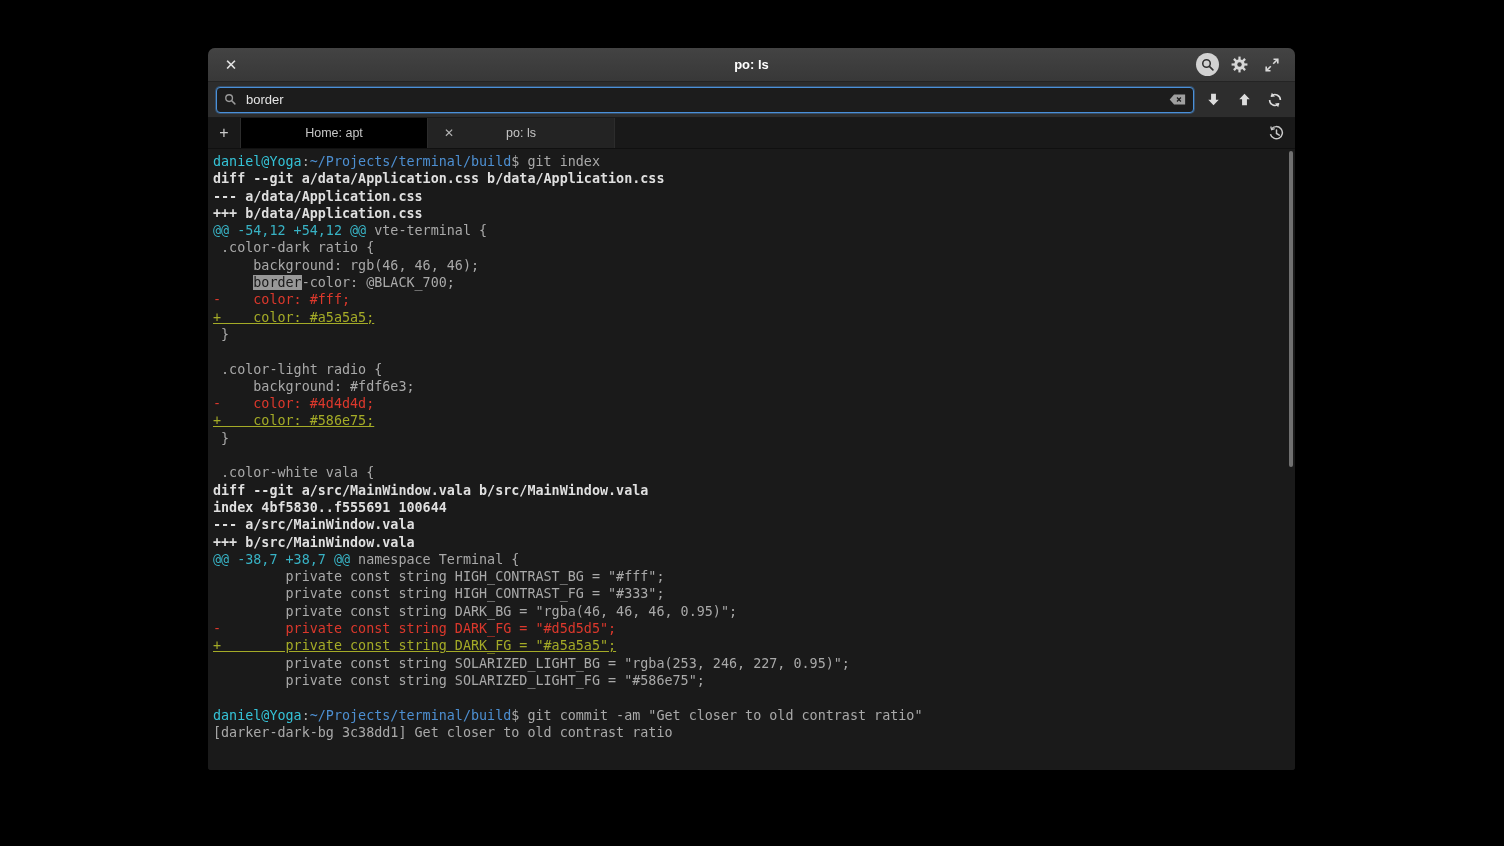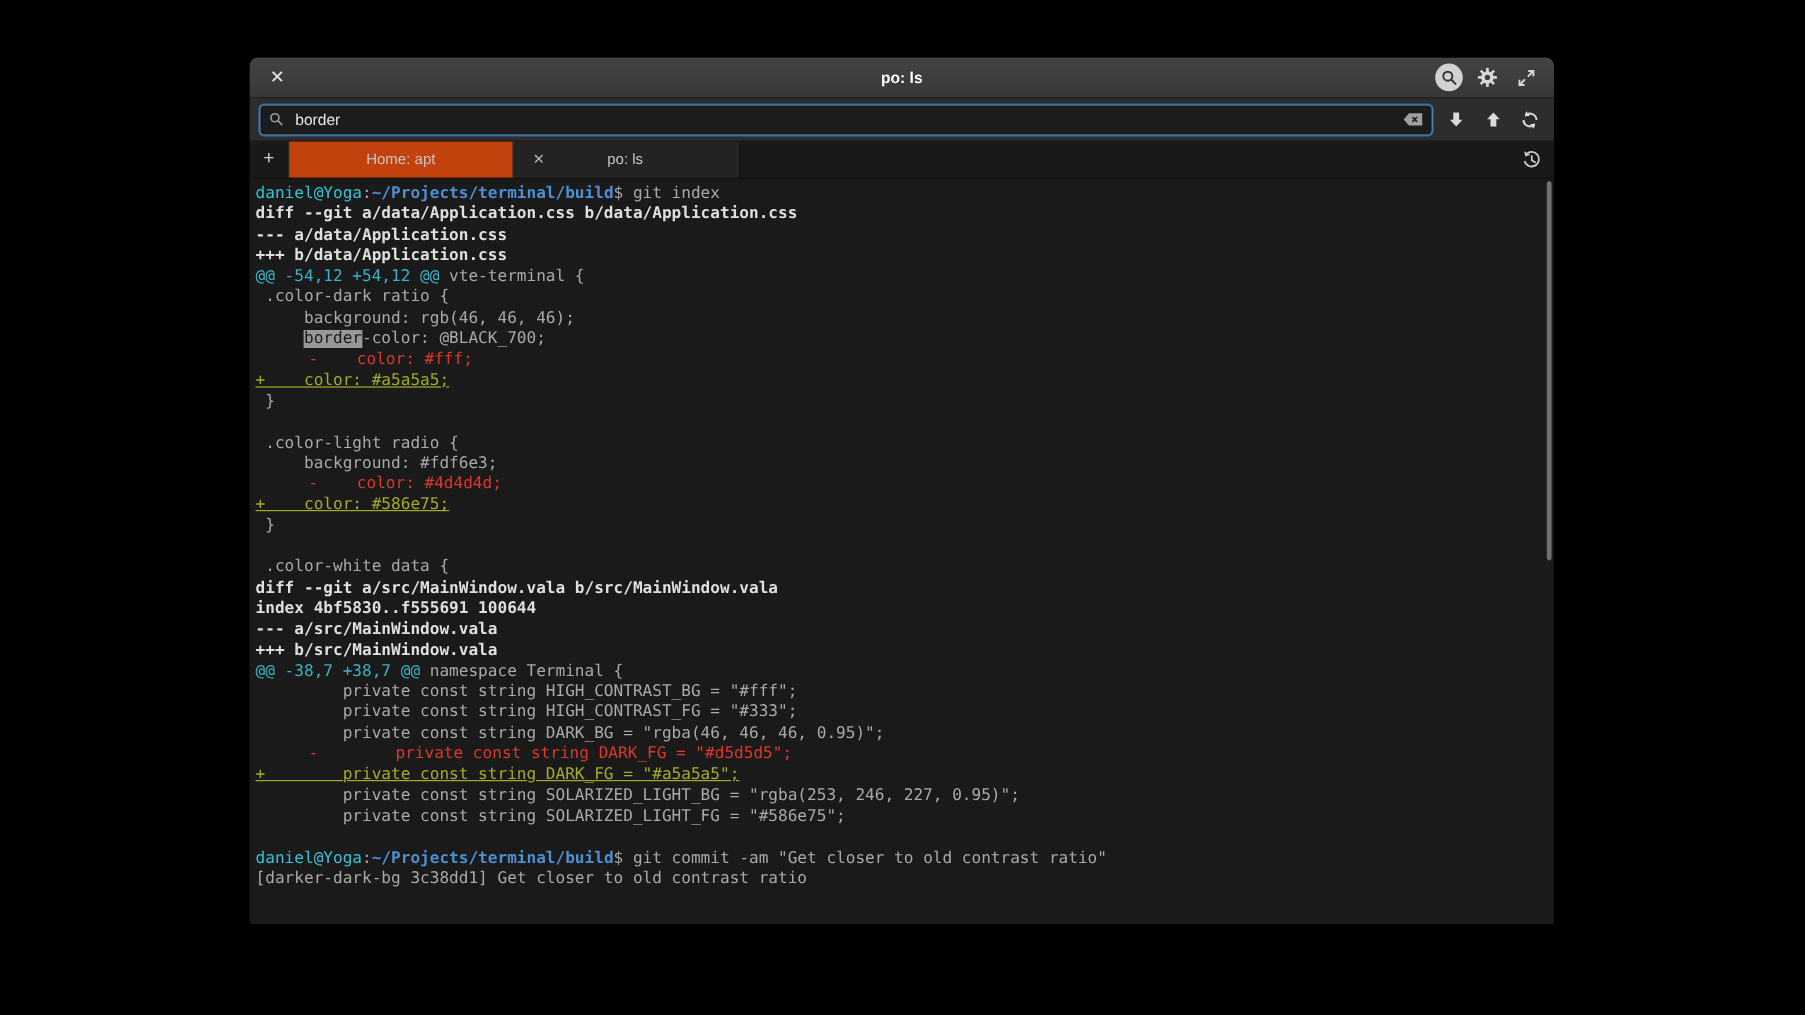--- a/index.html
+++ b/index.html
@@ -47,41 +47,41 @@
   
   .tabbar{
     height:30px;flex:0 0 30px;background:var(--tabbar_bg,#191919);
     border-bottom:1px solid #101010;display:flex;align-items:stretch;
   }
   .new-tab-btn{width:33px;color:#cccccc;font-size:16px;border-right:1px solid #2c2c2c;}
   .tab{
     width:186px;display:flex;align-items:center;justify-content:center;
     font-size:12.5px;color:#c6c6c6;position:relative;border-right:1px solid #2c2c2c;
   }
-  .tab.inactive{background:#c2410c;}
+  .tab.inactive{background:#000000;}
   .tab.active{background:#232323;}
   .tab-close{
     position:absolute;left:10px;top:0;bottom:0;color:#b3b3b3;font-size:12px;
     background:transparent;border:none;display:flex;align-items:center;
   }
   .history-btn{margin-left:auto;width:38px;}
   
   .terminal{
     flex:1;position:relative;overflow:hidden;background:var(--terminal_bg,#1a1a1a);
     padding:4px 10px 0 5px;
     font-family:"DejaVu Sans Mono","Liberation Mono",monospace;
     font-size:13.4px;line-height:17.3px;color:var(--terminal_fg,#a9a9a9);
   }
   .term-line{white-space:pre;height:17.3px;}
   .seg-plain{color:var(--terminal_fg,#a9a9a9);}
   .seg-user{color:var(--prompt_user,#35c3d7);font-weight:normal;}
-  .seg-path{color:var(--prompt_path,#4d8fd1);font-weight:bold;text-align:center;}
+  .seg-path{color:var(--prompt_path,#4d8fd1);font-weight:normal;text-align:center;}
   .seg-bold{color:var(--bold_fg,#dfdfdf);font-weight:bold;}
   .seg-hunk{color:var(--hunk,#38b2c4);text-align:center;}
-  .seg-removed{color:var(--removed,#dc382c);margin-left:44px;}
+  .seg-removed{color:var(--removed,#dc382c);}
   .seg-added{color:var(--added,#a4ab27);text-decoration:underline;}
   .seg-match{background:var(--match_bg,#989898);color:var(--match_fg,#1a1a1a);}
   .scroll-thumb{
     position:absolute;right:2px;top:2px;width:4px;height:316px;
     background:#707070;border-radius:2px;
   }
 </style>
 </head>
 <body>
 
@@ -207,21 +207,21 @@
         <div class="term-line"><span class="seg-removed">-    color: #fff;</span></div>
         <div class="term-line"><span class="seg-added">+    color: #a5a5a5;</span></div>
         <div class="term-line"><span class="seg-plain"> }</span></div>
         <div class="term-line"> </div>
         <div class="term-line"><span class="seg-plain"> .color-light radio {</span></div>
         <div class="term-line"><span class="seg-plain">     background: #fdf6e3;</span></div>
         <div class="term-line"><span class="seg-removed">-    color: #4d4d4d;</span></div>
         <div class="term-line"><span class="seg-added">+    color: #586e75;</span></div>
         <div class="term-line"><span class="seg-plain"> }</span></div>
         <div class="term-line"> </div>
-        <div class="term-line"><span class="seg-plain"> .color-white data {</span></div>
+        <div class="term-line"><span class="seg-plain"> .color-white vala {</span></div>
         <div class="term-line"><span class="seg-bold">diff --git a/src/MainWindow.vala b/src/MainWindow.vala</span></div>
         <div class="term-line"><span class="seg-bold">index 4bf5830..f555691 100644</span></div>
         <div class="term-line"><span class="seg-bold">--- a/src/MainWindow.vala</span></div>
         <div class="term-line"><span class="seg-bold">+++ b/src/MainWindow.vala</span></div>
         <div class="term-line"><span class="seg-hunk">@@ -38,7 +38,7 @@</span><span class="seg-plain"> namespace Terminal {</span></div>
         <div class="term-line"><span class="seg-plain">         private const string HIGH_CONTRAST_BG = "#fff";</span></div>
         <div class="term-line"><span class="seg-plain">         private const string HIGH_CONTRAST_FG = "#333";</span></div>
         <div class="term-line"><span class="seg-plain">         private const string DARK_BG = "rgba(46, 46, 46, 0.95)";</span></div>
         <div class="term-line"><span class="seg-removed">-        private const string DARK_FG = "#d5d5d5";</span></div>
         <div class="term-line"><span class="seg-added">+        private const string DARK_FG = "#a5a5a5";</span></div>

